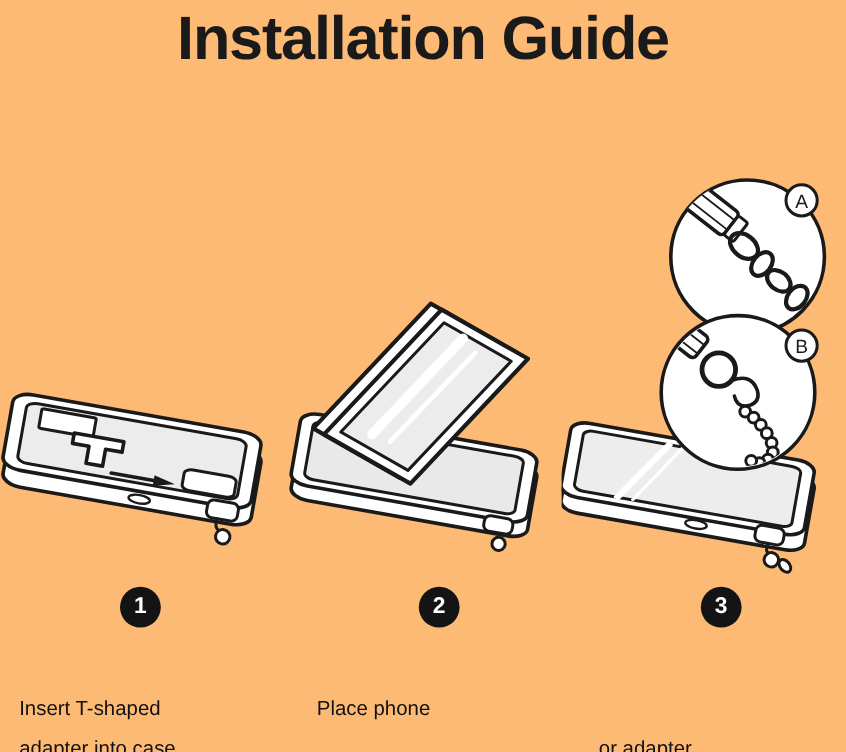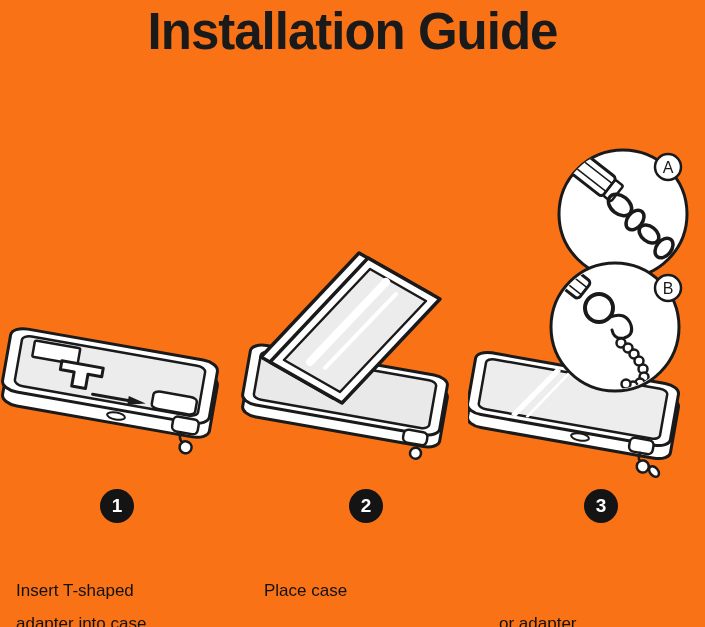--- a/index.html
+++ b/index.html
@@ -1,17 +1,17 @@
 <!DOCTYPE html>
 <html><head>
 <meta charset="utf-8">
 <style>
   html,body{margin:0;padding:0;background:#fff;}
   .page{
-    position:relative;width:705px;height:627px;background:#f97316;overflow:hidden;
+    position:relative;width:705px;height:627px;background:#fdba74;overflow:hidden;
     font-family:"Liberation Sans",sans-serif;color:#1a1a1a;
   }
   .title{
     position:absolute;top:2px;left:0;width:705px;text-align:center;
     font-size:51px;font-weight:bold;letter-spacing:-1px;margin:0;color:#1a1a1a;
   }
   .illus{position:absolute;}
   .illus-1{left:0;top:298px;}
   .illus-2{left:240px;top:244px;}
   .illus-3{left:468px;top:131px;}
@@ -173,20 +173,20 @@
 
   <div class="badge badge-1">1</div>
   <div class="badge badge-2">2</div>
   <div class="badge badge-3">3</div>
 
   <p class="caption caption-1">
     <span>Insert T-shaped</span><br>
     <span>adapter into case.</span>
   </p>
   <p class="caption caption-2">
-    <span>Place case</span><br>
+    <span>Place phone</span><br>
   </p>
   <p class="caption caption-3">
     <br>
     <span>or adapter.</span>
   </p>
 
 </div>
 
 </body></html>

